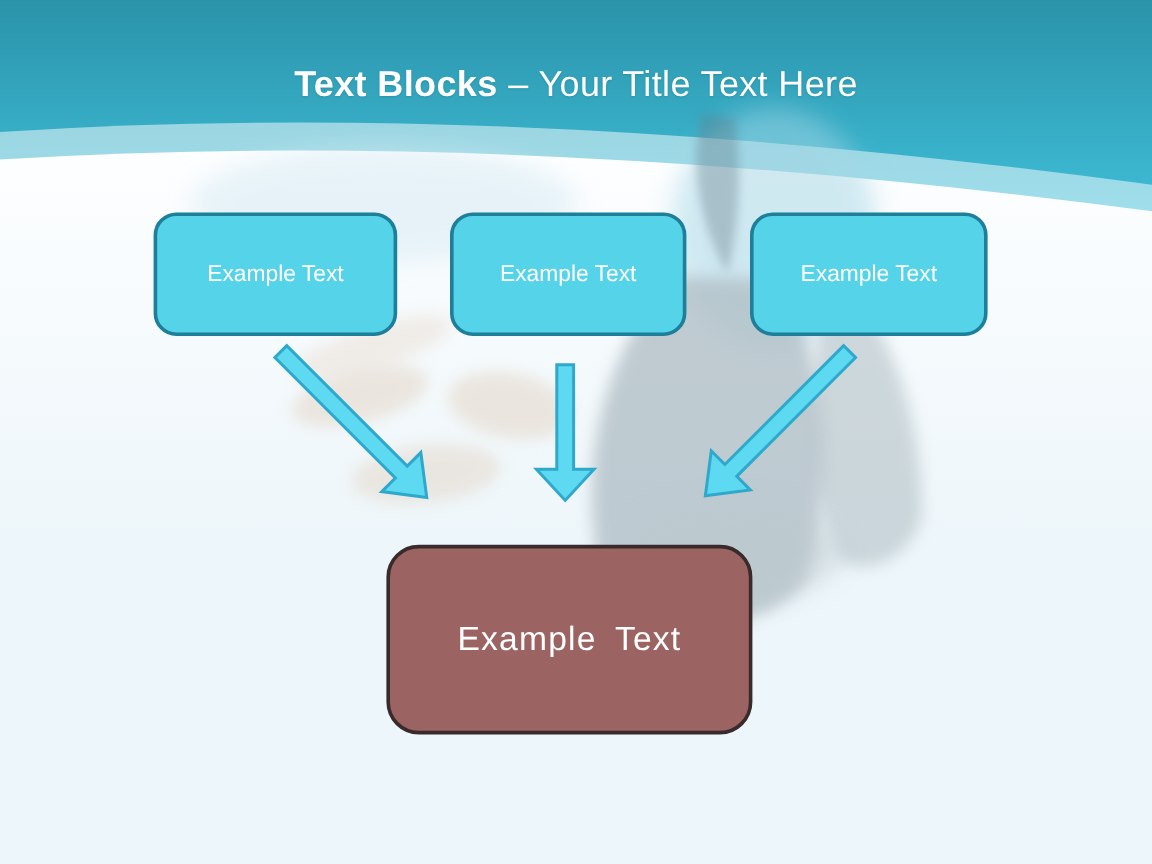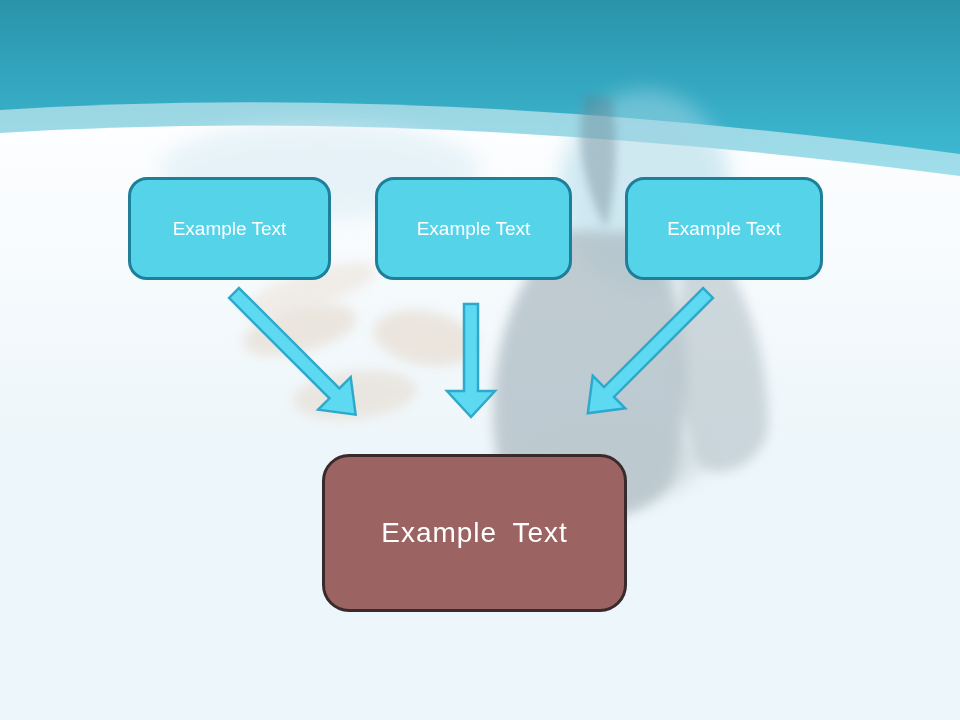--- a/index.html
+++ b/index.html
@@ -103,20 +103,23 @@
       <path d="M560,230 C498,300 478,400 505,495 C560,532 642,527 672,482 C702,380 682,290 650,233 Z" fill="#b2c0c7" opacity="0.8" filter="url(#b6)"></path>
       <path d="M688,258 C668,330 670,400 700,468 C730,480 758,462 768,432 C770,352 744,290 720,254 Z" fill="#b8c5cb" opacity="0.65" filter="url(#b6)"></path>
       <ellipse cx="300" cy="330" rx="58" ry="22" transform="rotate(-14 300 330)" fill="#e4d5c6" opacity="0.55" filter="url(#b6)"></ellipse>
       <ellipse cx="425" cy="338" rx="52" ry="27" transform="rotate(10 425 338)" fill="#e4d5c6" opacity="0.55" filter="url(#b6)"></ellipse>
       <ellipse cx="355" cy="395" rx="62" ry="24" transform="rotate(-6 355 395)" fill="#e4d5c6" opacity="0.5" filter="url(#b6)"></ellipse>
       <ellipse cx="310" cy="290" rx="70" ry="18" transform="rotate(-18 310 290)" fill="#e9dccf" opacity="0.45" filter="url(#b6)"></ellipse>
       <ellipse cx="610" cy="460" rx="90" ry="40" fill="#bcc9ce" opacity="0.55" filter="url(#b10)"></ellipse>
     </g>
   </svg>
 
+  <div class="slide-title">
+    <span class="t-bold">Text Blocks</span><span class="t-rest">– Your Title Text Here</span>
+  </div>
 
   <div class="tbox" id="tbox-1">
     <span>Example Text</span>
   </div>
   <div class="tbox" id="tbox-2">
     <span>Example Text</span>
   </div>
   <div class="tbox" id="tbox-3">
     <span>Example Text</span>
   </div>

